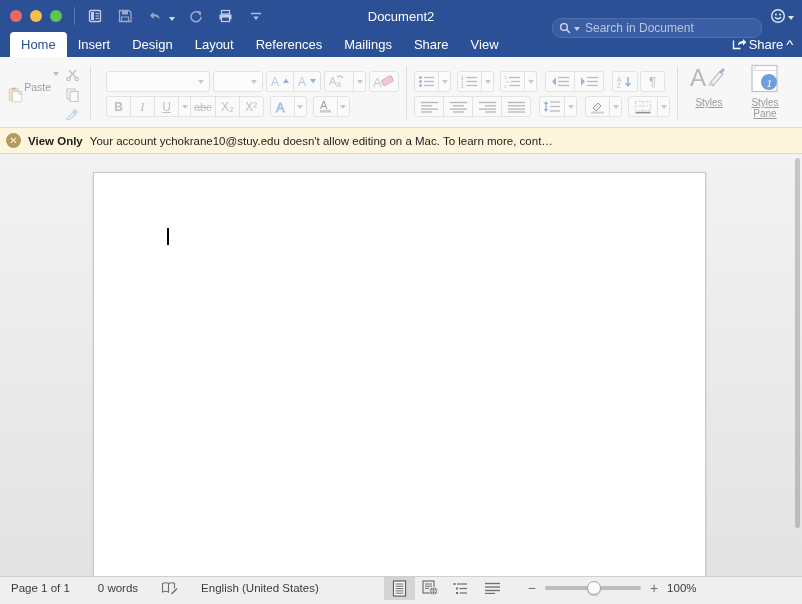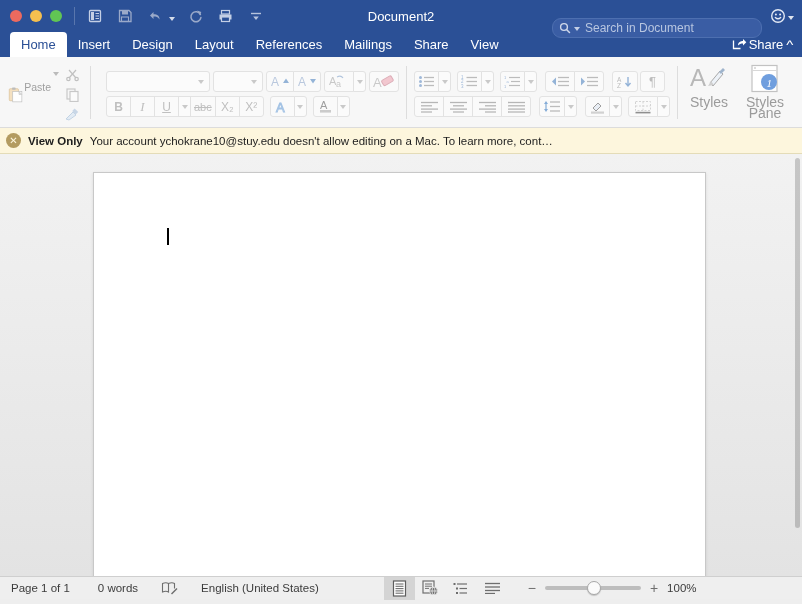--- a/index.html
+++ b/index.html
@@ -171,21 +171,21 @@
   .caret-sm {
     width: 0; height: 0;
     border-left: 3px solid transparent;
     border-right: 3px solid transparent;
     border-top: 4px solid #c9c9c9;
   }
 
   .paracol { display: flex; flex-direction: column; gap: 4px; }
   .styles-group { display: flex; align-items: flex-start; gap: 10px; padding-left: 8px; padding-top: 4px; }
   .style-item { display: flex; flex-direction: column; align-items: center; width: 46px; }
-  .style-label { font-size: 14px; color: #9b9b9b; text-align: center; line-height: 11px; margin-top: 3px; }
+  .style-label { font-size: 10px; color: #9b9b9b; text-align: center; line-height: 11px; margin-top: 3px; text-decoration: underline; }
 
   
   .notice {
     height: 26px; background: #fdf6dd;
     border-bottom: 1px solid #e4dcb8;
     display: flex; align-items: center; padding: 0 9px 0 6px; gap: 7px;
   }
   .notice-close {
     width: 15px; height: 15px; border-radius: 50%;
     background: #b39b60; color: #fdf6dd;

